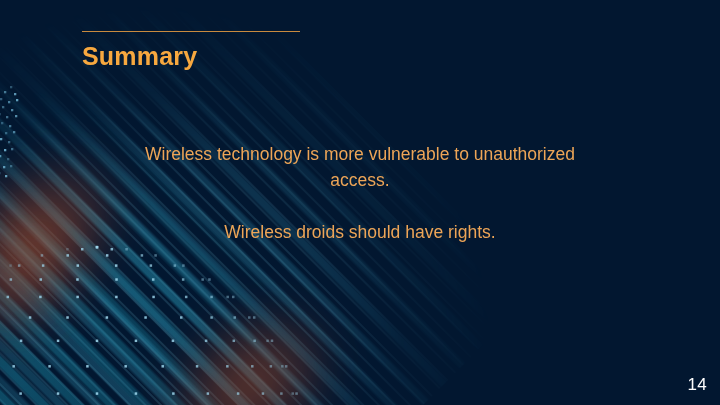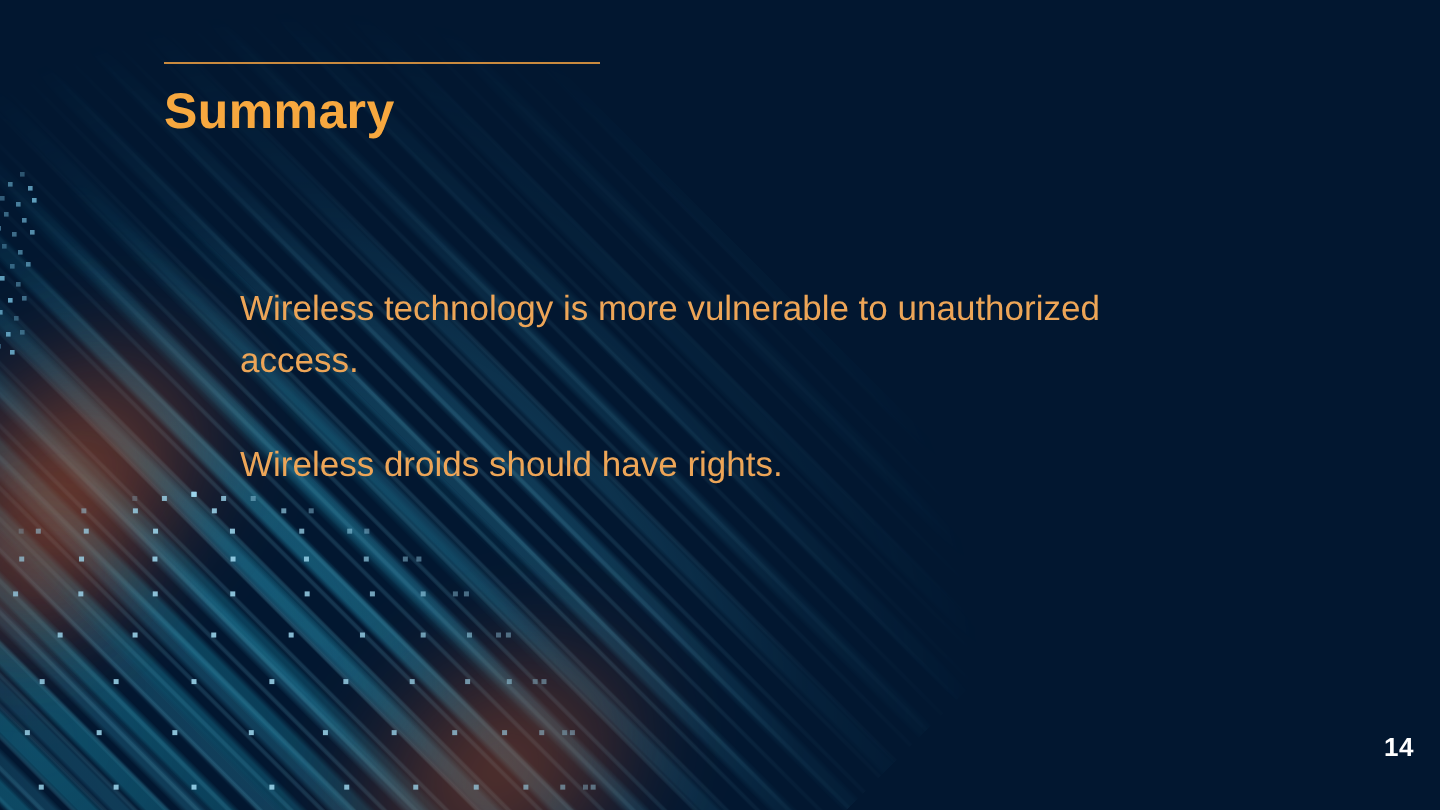--- a/index.html
+++ b/index.html
@@ -149,36 +149,37 @@
     font-weight: 700;
     letter-spacing: .2px;
     color: #f7a83f;
     line-height: 1.2;
   }
   .body-block {
     position: absolute;
     left: 120px;
     top: 142px;
     width: 480px;
+    text-align: center;
     color: #eda557;
     font-size: 17.5px;
     line-height: 1.48;
   }
   .body-block p {
     margin: 0;
   }
   .body-block p + p {
     margin-top: 26px;
   }
   .page-number {
     position: absolute;
     right: 13px;
-    bottom: 24px;
-    font-size: 13px;
-    font-weight: 700;
+    bottom: 10px;
+    font-size: 17px;
+    font-weight: 400;
     color: #ffffff;
     letter-spacing: .3px;
   }
 </style>
 </head>
 <body>
 
 <div id="slide">
 
   <div id="bg">

